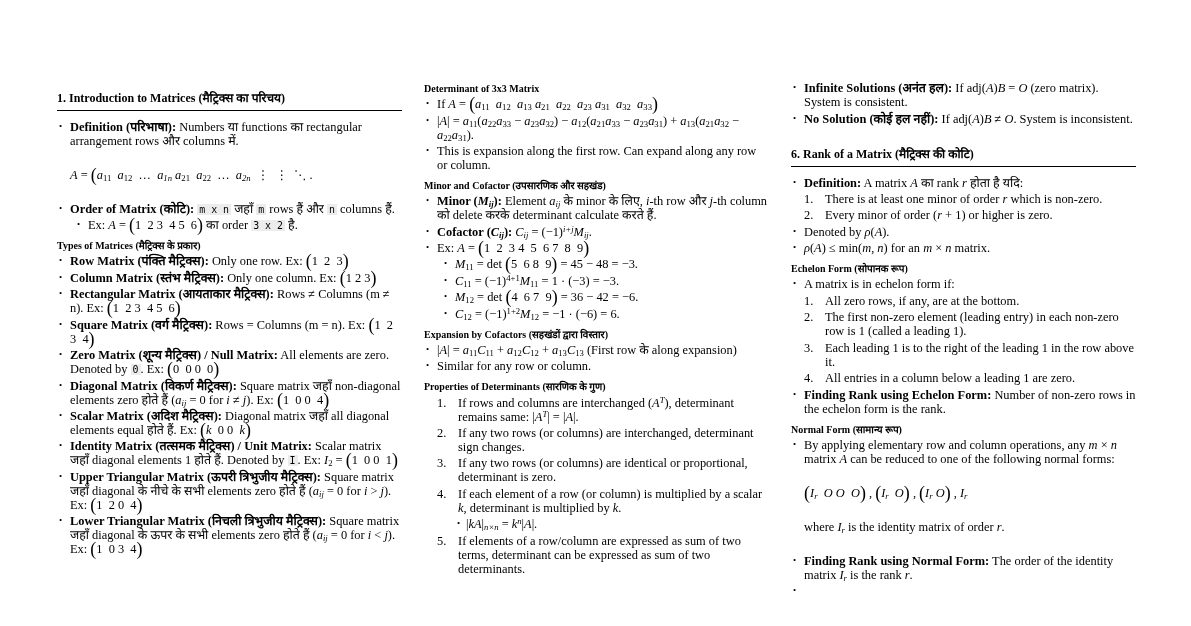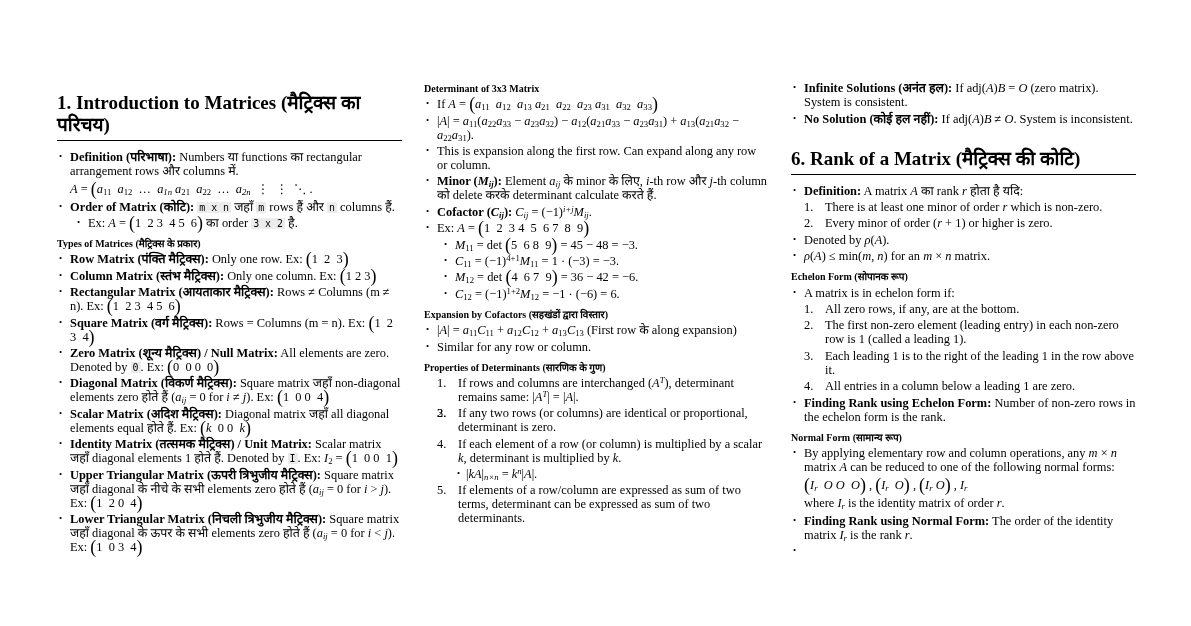--- a/index.html
+++ b/index.html
@@ -9,34 +9,34 @@
     font-family:"Liberation Serif",serif;
     font-size:12.4px;line-height:1.13;
   }
   .page{position:absolute;left:57px;top:0;display:flex;gap:22px}
   .col{width:345px;flex:0 0 345px}
   .col1{padding-top:92px}
   .col2{padding-top:75px}
   .col3{padding-top:79px}
   .blk{margin:2.4px 0;white-space:pre-wrap}
   .h2{
-    font-size:19px;font-weight:bold;line-height:1.15;
+    font-size:12px;font-weight:bold;line-height:1.15;
     border-bottom:1.2px solid #000;padding-bottom:4px;margin:0 0 9px 0;
   }
   .col .h2:not(:first-child){margin-top:22px}
   .h3{font-size:10px;font-weight:bold;line-height:1.12;margin:8px 0 3px 0}
   .li{position:relative;padding-left:13px}
   .li>.marker{position:absolute;left:2px;top:1px;font-size:0.72em}
   .li2{position:relative;padding-left:31px}
   .li2>.marker{position:absolute;left:20px;top:1px;font-size:0.72em}
   .li3{position:relative;padding-left:42px}
   .li3>.marker{position:absolute;left:33px;top:1px;font-size:0.72em}
   .num{position:relative;padding-left:34px}
   .num>.num-marker{position:absolute;left:13px;top:0;font-size:1em}
-  .cont{padding-left:13px;margin:4px 0}
+  .cont{padding-left:13px;margin:20px 0}
   .b{font-weight:bold}
   .m{font-style:italic}
   .code{
     font-family:"DejaVu Sans Mono",monospace;
     background:#ececec;font-size:0.8em;padding:0 2px;
   }
   .paren{font-size:1.45em;line-height:0;vertical-align:-0.1em;font-weight:normal}
   sub,sup{font-size:0.7em;line-height:0}
   sup{vertical-align:0.5em}
   sub{vertical-align:-0.25em}
@@ -61,33 +61,34 @@
       <div class="blk li"><span class="marker">•</span><span class="b">Scalar Matrix (अदिश मैट्रिक्स):</span><span> Diagonal matrix जहाँ all diagonal elements equal होते हैं. Ex: </span><span class="paren">(</span><span class="m">k</span><span>  0 0  </span><span class="m">k</span><span class="paren">)</span></div>
       <div class="blk li"><span class="marker">•</span><span class="b">Identity Matrix (तत्समक मैट्रिक्स) / Unit Matrix:</span><span> Scalar matrix जहाँ diagonal elements 1 होते हैं. Denoted by </span><span class="code">I</span><span>. Ex: </span><span class="m">I</span><sub>2</sub><span> = </span><span class="paren">(</span><span>1  0 0  1</span><span class="paren">)</span></div>
       <div class="blk li"><span class="marker">•</span><span class="b">Upper Triangular Matrix (ऊपरी त्रिभुजीय मैट्रिक्स):</span><span> Square matrix जहाँ diagonal के नीचे के सभी elements zero होते हैं (</span><span class="m">a</span><sub class="m">ij</sub><span> = 0 for </span><span class="m">i</span><span> &gt; </span><span class="m">j</span><span>). Ex: </span><span class="paren">(</span><span>1  2 0  4</span><span class="paren">)</span></div>
       <div class="blk li"><span class="marker">•</span><span class="b">Lower Triangular Matrix (निचली त्रिभुजीय मैट्रिक्स):</span><span> Square matrix जहाँ diagonal के ऊपर के सभी elements zero होते हैं (</span><span class="m">a</span><sub class="m">ij</sub><span> = 0 for </span><span class="m">i</span><span> &lt; </span><span class="m">j</span><span>). Ex: </span><span class="paren">(</span><span>1  0 3  4</span><span class="paren">)</span></div>
     </div>
     <div class="col col2">
       <div class="blk h3"><span>Determinant of 3x3 Matrix</span></div>
       <div class="blk li"><span class="marker">•</span><span>If </span><span class="m">A</span><span> = </span><span class="paren">(</span><span class="m">a</span><sub>11</sub><span>  </span><span class="m">a</span><sub>12</sub><span>  </span><span class="m">a</span><sub>13</sub><span> </span><span class="m">a</span><sub>21</sub><span>  </span><span class="m">a</span><sub>22</sub><span>  </span><span class="m">a</span><sub>23</sub><span> </span><span class="m">a</span><sub>31</sub><span>  </span><span class="m">a</span><sub>32</sub><span>  </span><span class="m">a</span><sub>33</sub><span class="paren">)</span></div>
       <div class="blk li"><span class="marker">•</span><span>|</span><span class="m">A</span><span>| = </span><span class="m">a</span><sub>11</sub><span>(</span><span class="m">a</span><sub>22</sub><span class="m">a</span><sub>33</sub><span> − </span><span class="m">a</span><sub>23</sub><span class="m">a</span><sub>32</sub><span>) − </span><span class="m">a</span><sub>12</sub><span>(</span><span class="m">a</span><sub>21</sub><span class="m">a</span><sub>33</sub><span> − </span><span class="m">a</span><sub>23</sub><span class="m">a</span><sub>31</sub><span>) + </span><span class="m">a</span><sub>13</sub><span>(</span><span class="m">a</span><sub>21</sub><span class="m">a</span><sub>32</sub><span> − </span><span class="m">a</span><sub>22</sub><span class="m">a</span><sub>31</sub><span>).</span></div>
       <div class="blk li"><span class="marker">•</span><span>This is expansion along the first row. Can expand along any row or column.</span></div>
+      <div class="blk h3"><span>Minor and Cofactor (उपसारणिक और सहखंड)</span></div>
       <div class="blk li"><span class="marker">•</span><span class="b">Minor (</span><span class="b m">M</span><sub class="b m">ij</sub><span class="b">):</span><span> Element </span><span class="m">a</span><sub class="m">ij</sub><span> के minor के लिए, </span><span class="m">i</span><span>-th row और </span><span class="m">j</span><span>-th column को delete करके determinant calculate करते हैं.</span></div>
       <div class="blk li"><span class="marker">•</span><span class="b">Cofactor (</span><span class="b m">C</span><sub class="b m">ij</sub><span class="b">):</span><span> </span><span class="m">C</span><sub class="m">ij</sub><span> = (−1)</span><sup class="m">i+j</sup><span class="m">M</span><sub class="m">ij</sub><span>.</span></div>
       <div class="blk li"><span class="marker">•</span><span>Ex: </span><span class="m">A</span><span> = </span><span class="paren">(</span><span>1  2  3 4  5  6 7  8  9</span><span class="paren">)</span></div>
       <div class="blk li2"><span class="marker">•</span><span class="m">M</span><sub>11</sub><span> = det </span><span class="paren">(</span><span>5  6 8  9</span><span class="paren">)</span><span> = 45 − 48 = −3.</span></div>
       <div class="blk li2"><span class="marker">•</span><span class="m">C</span><sub>11</sub><span> = (−1)</span><sup>4+1</sup><span class="m">M</span><sub>11</sub><span> = 1 · (−3) = −3.</span></div>
       <div class="blk li2"><span class="marker">•</span><span class="m">M</span><sub>12</sub><span> = det </span><span class="paren">(</span><span>4  6 7  9</span><span class="paren">)</span><span> = 36 − 42 = −6.</span></div>
       <div class="blk li2"><span class="marker">•</span><span class="m">C</span><sub>12</sub><span> = (−1)</span><sup>1+2</sup><span class="m">M</span><sub>12</sub><span> = −1 · (−6) = 6.</span></div>
       <div class="blk h3"><span>Expansion by Cofactors (सहखंडों द्वारा विस्तार)</span></div>
       <div class="blk li"><span class="marker">•</span><span>|</span><span class="m">A</span><span>| = </span><span class="m">a</span><sub>11</sub><span class="m">C</span><sub>11</sub><span> + </span><span class="m">a</span><sub>12</sub><span class="m">C</span><sub>12</sub><span> + </span><span class="m">a</span><sub>13</sub><span class="m">C</span><sub>13</sub><span> (First row के along expansion)</span></div>
       <div class="blk li"><span class="marker">•</span><span>Similar for any row or column.</span></div>
       <div class="blk h3"><span>Properties of Determinants (सारणिक के गुण)</span></div>
       <div class="blk num"><span class="num-marker">1.</span><span>If rows and columns are interchanged (</span><span class="m">A</span><sup class="m">T</sup><span>), determinant remains same: |</span><span class="m">A</span><sup class="m">T</sup><span>| = |</span><span class="m">A</span><span>|.</span></div>
-      <div class="blk num"><span class="num-marker">2.</span></div>
+      <div class="blk num"><span class="num-marker">2.</span><span>If any two rows (or columns) are interchanged, determinant sign changes.</span></div>
       <div class="blk num"><span class="num-marker">3.</span><span>If any two rows (or columns) are identical or proportional, determinant is zero.</span></div>
       <div class="blk num"><span class="num-marker">4.</span><span>If each element of a row (or column) is multiplied by a scalar </span><span class="m">k</span><span>, determinant is multiplied by </span><span class="m">k</span><span>.</span></div>
       <div class="blk li3"><span class="marker">•</span><span>|</span><span class="m">kA</span><span>|</span><sub class="m">n×n</sub><span> = </span><span class="m">k</span><sup class="m">n</sup><span>|</span><span class="m">A</span><span>|.</span></div>
       <div class="blk num"><span class="num-marker">5.</span><span>If elements of a row/column are expressed as sum of two terms, determinant can be expressed as sum of two determinants.</span></div>
     </div>
     <div class="col col3">
       <div class="blk li"><span class="marker">•</span><span class="b">Infinite Solutions (अनंत हल):</span><span> If adj(</span><span class="m">A</span><span>)</span><span class="m">B</span><span> = </span><span class="m">O</span><span> (zero matrix). System is consistent.</span></div>
       <div class="blk li"><span class="marker">•</span><span class="b">No Solution (कोई हल नहीं):</span><span> If adj(</span><span class="m">A</span><span>)</span><span class="m">B</span><span> ≠ </span><span class="m">O</span><span>. System is inconsistent.</span></div>
       <div class="blk h2"><span>6. Rank of a Matrix (मैट्रिक्स की कोटि)</span></div>
       <div class="blk li"><span class="marker">•</span><span class="b">Definition:</span><span> A matrix </span><span class="m">A</span><span> का rank </span><span class="m">r</span><span> होता है यदि:</span></div>

